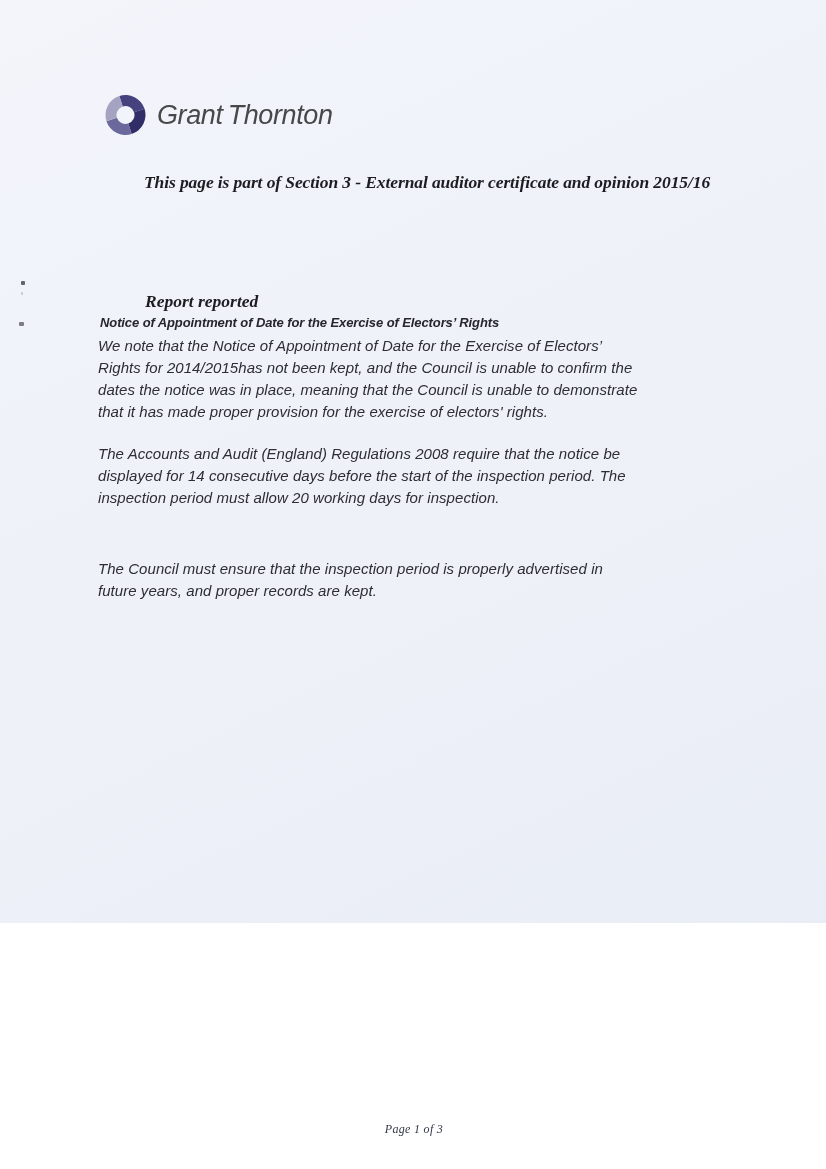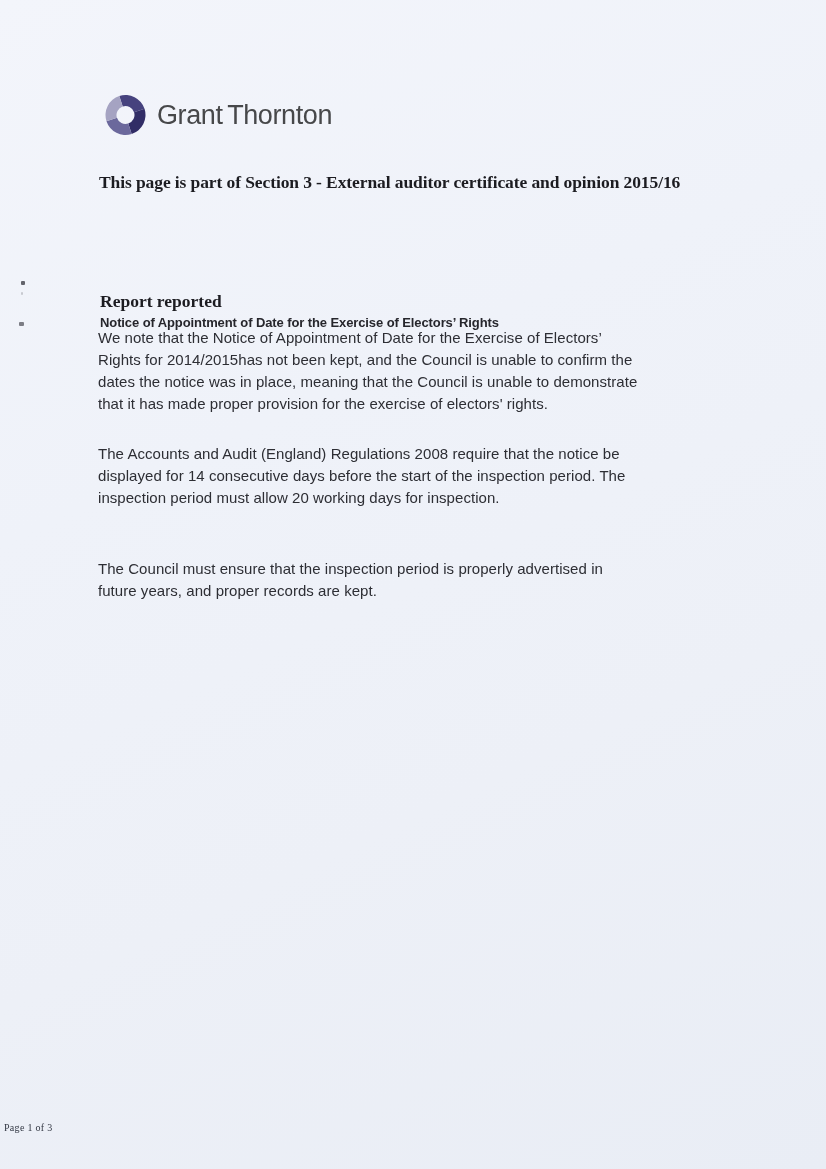--- a/index.html
+++ b/index.html
@@ -4,22 +4,23 @@
 <style>
   * { margin: 0; padding: 0; box-sizing: border-box; }
   html, body { width: 826px; height: 1169px; }
   body {
     font-family: "Liberation Sans", sans-serif;
     overflow: hidden;
   }
   .page {
     position: relative;
     width: 826px;
-    height: 1169px;
+    height: 923px;
     background: linear-gradient(155deg, #f3f5fb 0%, #eff2f9 35%, #edf0f7 65%, #e9edf5 100%);
+    font-style: italic;
   }
   
   .logo {
     position: absolute;
     left: 104px;
     top: 94px;
     display: flex;
     align-items: center;
   }
   .logo-icon {
@@ -34,20 +35,21 @@
     letter-spacing: -0.4px;
     word-spacing: -2px;
     color: #47484a;
     font-family: "Liberation Sans", sans-serif;
   }
   
   .serif-bold {
     font-family: "Liberation Serif", serif;
     font-weight: 700;
     color: #1c1c21;
+    margin-left: 45px;
   }
   .section-line {
     position: absolute;
     left: 99px;
     top: 172px;
     font-size: 17.5px;
     letter-spacing: -0.1px;
   }
   .council-block {
     position: absolute;
@@ -77,31 +79,32 @@
   .body-para {
     position: absolute;
     left: 98px;
     width: 600px;
     font-size: 15px;
     line-height: 22px;
     color: #2d2e34;
     white-space: pre-line;
     letter-spacing: 0.05px;
   }
-  .para-1 { top: 327px; }
+  .para-1 { top: 335px; }
   .para-2 { top: 443px; }
   .para-3 { top: 558px; }
   
   .footer {
     position: absolute;
-    left: 4px;
+    left: 12px;
     right: 10px;
     top: 1122px;
+    text-align: center;
     font-family: "Liberation Serif", serif;
-    font-size: 10px;
+    font-size: 12px;
     color: #333844;
     letter-spacing: 0.3px;
   }
   
   .speck {
     position: absolute;
     background: #4a4a52;
     border-radius: 1px;
   }
   .speck-1 { left: 21px; top: 281px; width: 4px; height: 4px; opacity: 0.85; }

